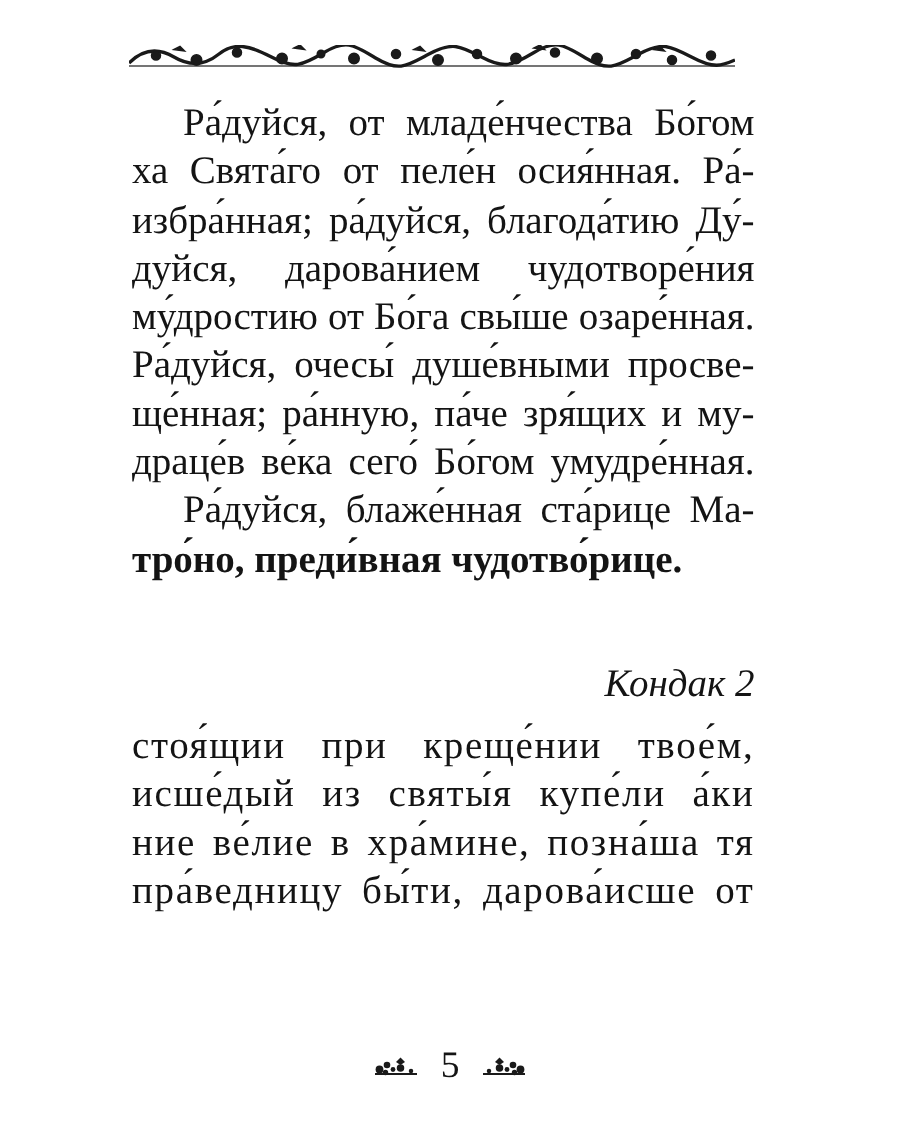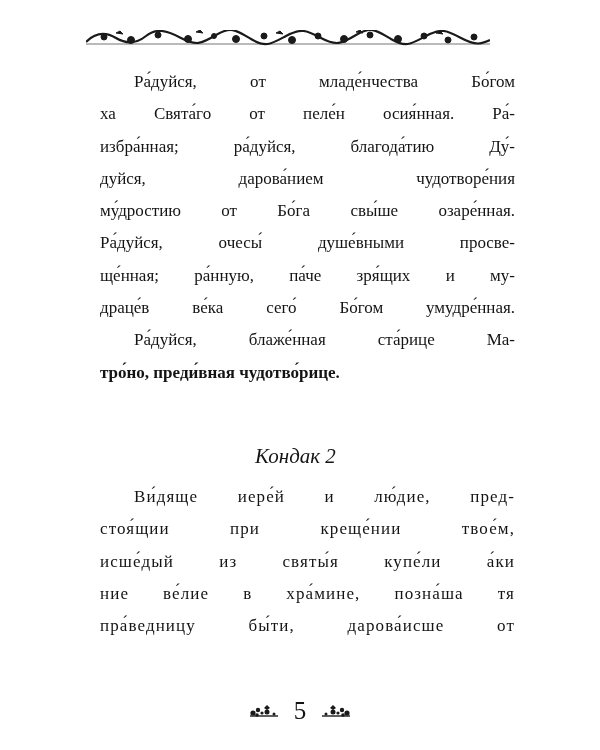--- a/index.html
+++ b/index.html
@@ -3,35 +3,35 @@
 <meta charset="utf-8">
 <style>
   html, body { margin: 0; padding: 0; background: #ffffff; }
   body { width: 600px; height: 750px; position: relative; overflow: hidden; }
   .page { position: absolute; left: 0; top: 0; width: 600px; height: 750px; background: #fff; }
   .ornament-top {
     position: absolute; left: 86px; top: 30px; width: 404px; height: 16px;
   }
   .ornament-top svg { width: 100%; height: 100%; display: block; }
   .text-block {
-    position: absolute; left: 100px; width: 415px;
+    position: absolute; left: 88px; width: 415px;
     font-family: "Liberation Serif", "DejaVu Serif", serif;
-    font-size: 17px; color: #141414;
+    font-size: 26px; color: #141414;
   }
   .line {
     display: block; height: 32.3px; line-height: 32.3px;
     white-space: nowrap; text-align: justify; text-align-last: justify;
   }
   .line.indent { padding-left: 34px; }
   .line.last { text-align: left; text-align-last: left; font-weight: bold; }
   .para1 { top: 66px; }
   .heading {
     position: absolute; left: 88px; width: 415px; top: 440px;
-    text-align: center; font-family: "Liberation Serif", "DejaVu Serif", serif;
-    font-style: italic; font-size: 21px; color: #141414; line-height: 32px;
+    text-align: right; font-family: "Liberation Serif", "DejaVu Serif", serif;
+    font-style: italic; font-size: 26px; color: #141414; line-height: 32px;
   }
   .para2 { top: 481px; letter-spacing: 1.1px; }
   .footer {
     position: absolute; left: 0; width: 600px; top: 696px; height: 30px;
     display: flex; justify-content: center; align-items: center; gap: 14px;
   }
   .footer .fleuron { width: 32px; height: 14px; display: block; }
   .footer .page-number {
     font-family: "Liberation Serif", "DejaVu Serif", serif; font-size: 25px; color: #141414;
   }
@@ -75,21 +75,20 @@
     <span class="line">Ра́дуйся, очесы́ душе́вными просве-</span>
     <span class="line">ще́нная; ра́нную, па́че зря́щих и му-</span>
     <span class="line">драце́в ве́ка сего́ Бо́гом умудре́нная.</span>
     <span class="line indent">Ра́дуйся, блаже́нная ста́рице Ма-</span>
     <span class="line last">тро́но, преди́вная чудотво́рице.</span>
   </div>
 
   <div class="heading">Кондак 2</div>
 
   <div class="text-block para2">
-    <span class="line indent">Ви́дяще иере́й и лю́дие, пред-</span>
     <span class="line">стоя́щии при креще́нии твое́м,</span>
     <span class="line">исше́дый из святы́я купе́ли а́ки</span>
     <span class="line">ние ве́лие в хра́мине, позна́ша тя</span>
     <span class="line">пра́ведницу бы́ти, дарова́исше от</span>
   </div>
 
   <div class="footer">
     <svg class="fleuron" viewBox="0 0 32 14">
       <g fill="#1a1a1a">
         <circle cx="5" cy="9" r="2.6"></circle>

